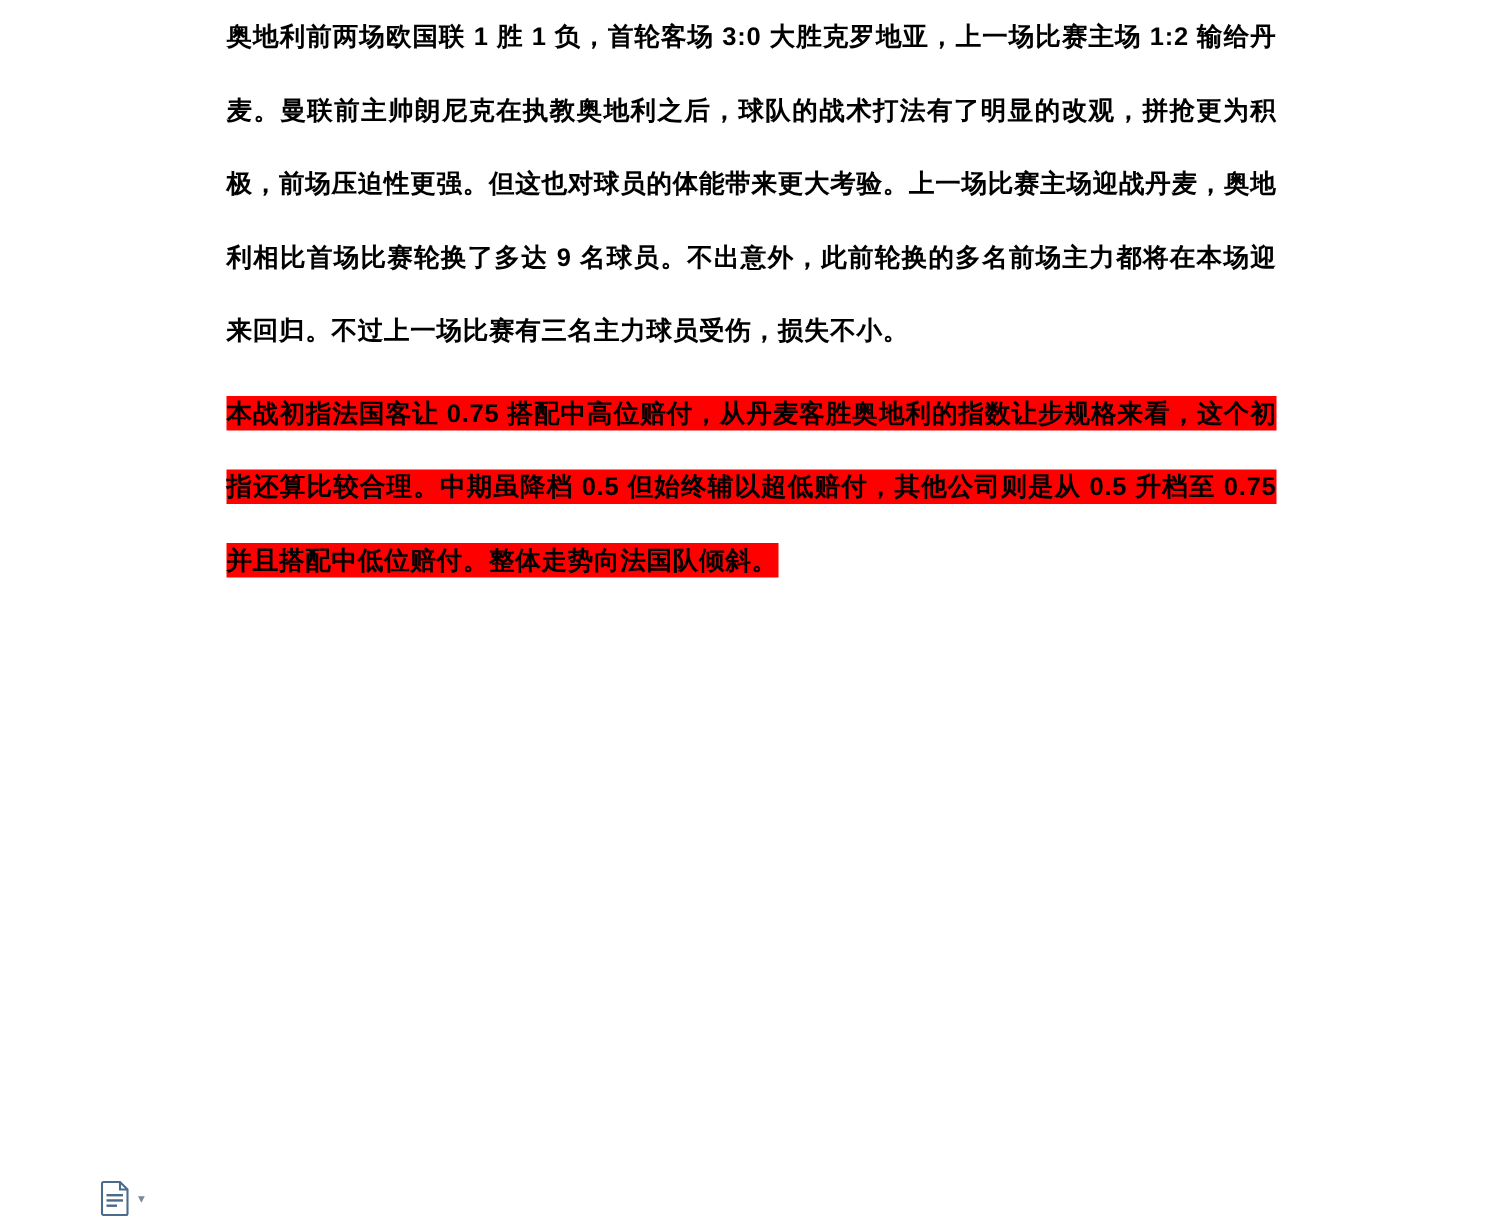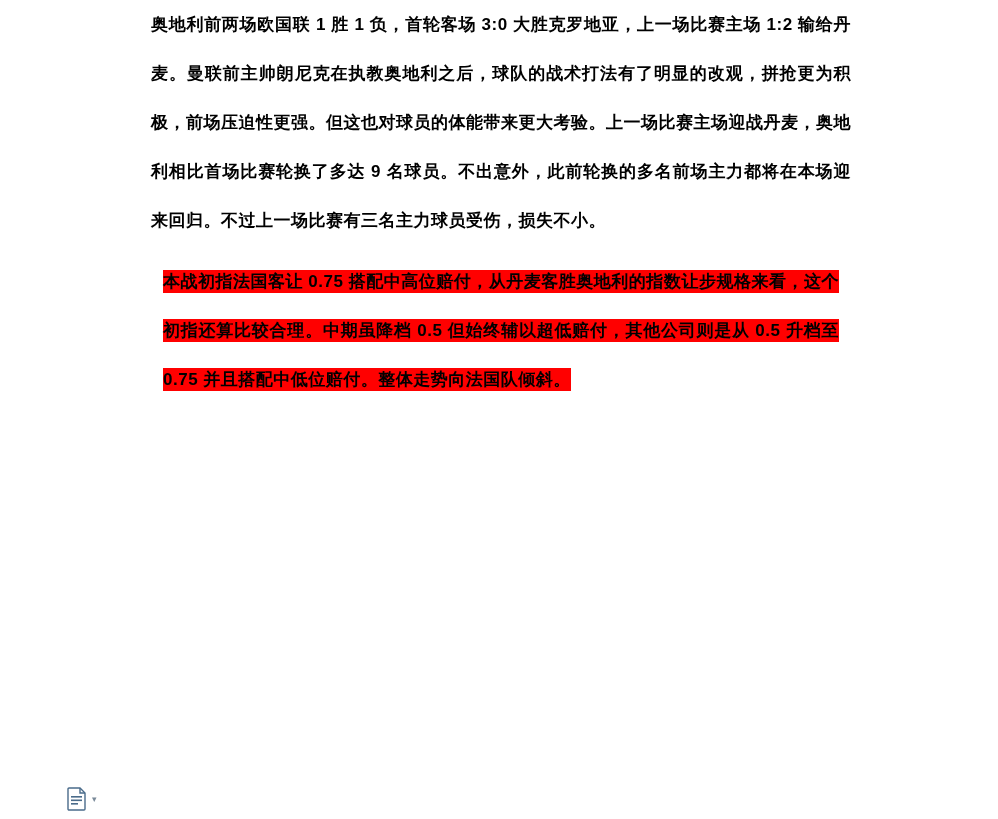--- a/index.html
+++ b/index.html
@@ -32,21 +32,21 @@
     margin: 0 0 6px 0;
     font-size: 17px;
     font-weight: bold;
     color: #000000;
     line-height: 49px;
     letter-spacing: 0.5px;
     text-align: justify;
     word-break: break-all;
   }
   .para.highlight {
-    margin: 12px;
+    margin: 0;
   }
   .para.highlight span.hl {
     background: #ff0000;
     color: #000000;
     box-decoration-break: clone;
     -webkit-box-decoration-break: clone;
     padding: 2px 0;
   }
   .gap {
     height: 10px;

